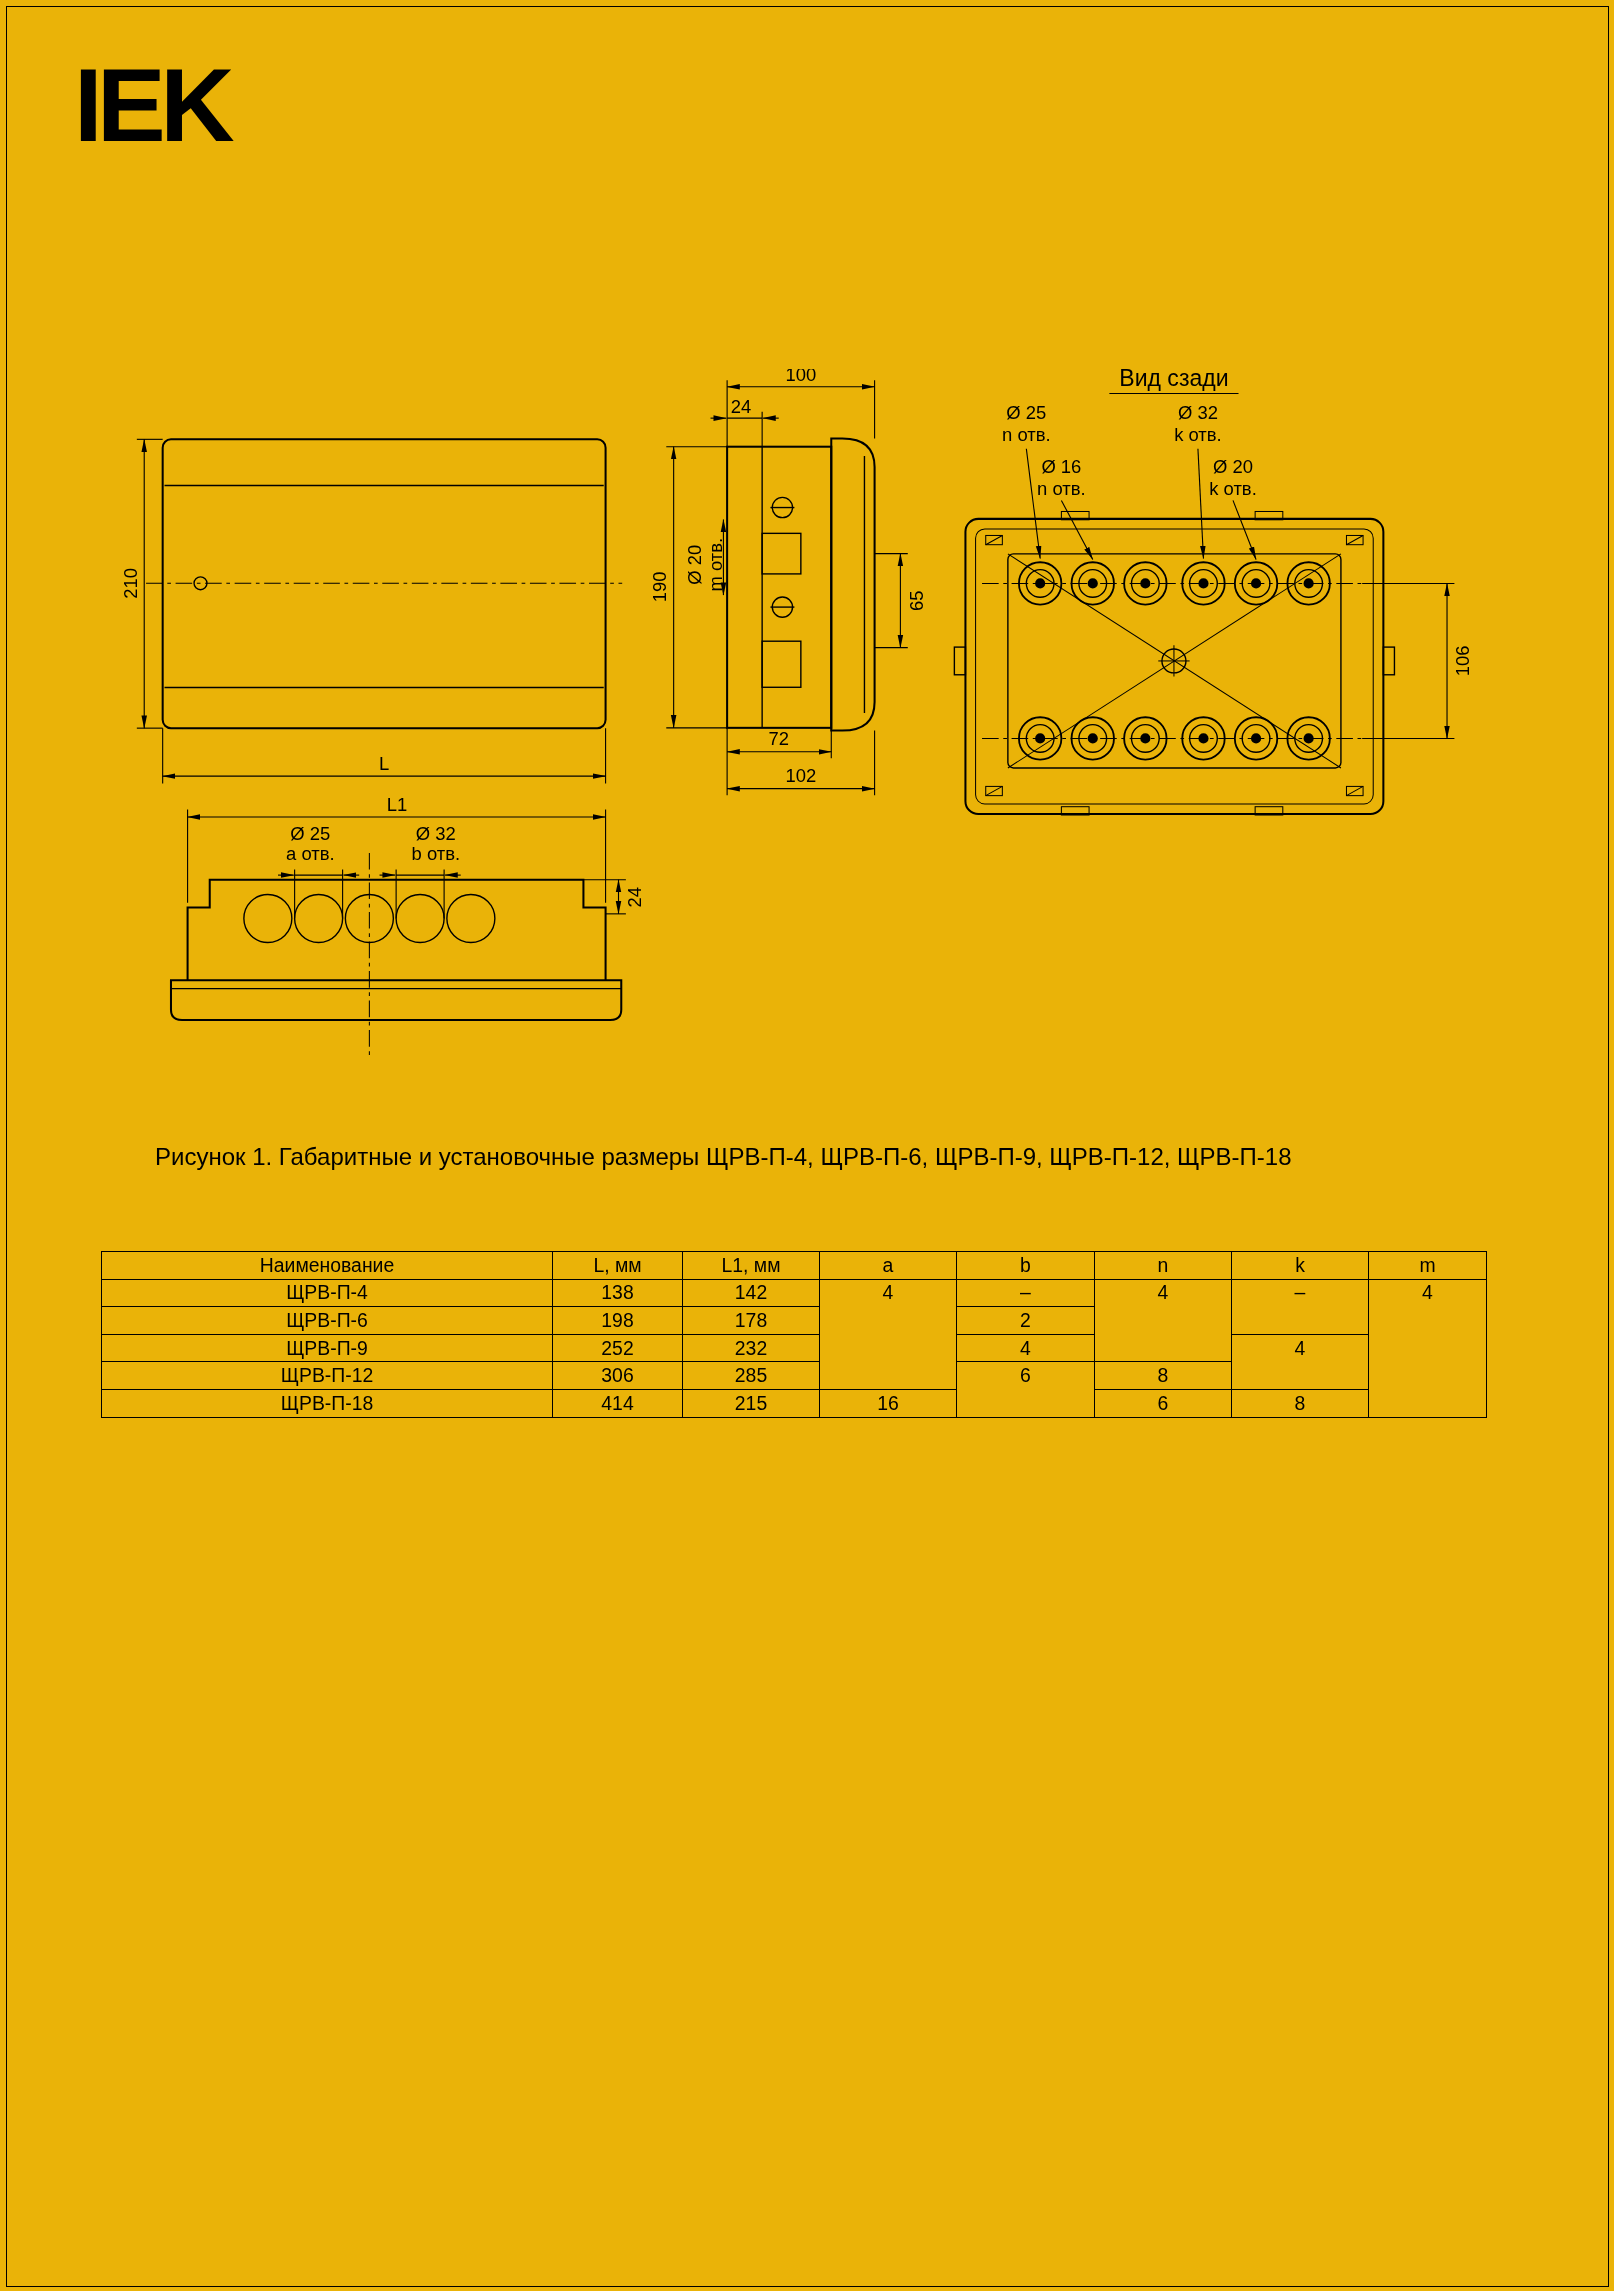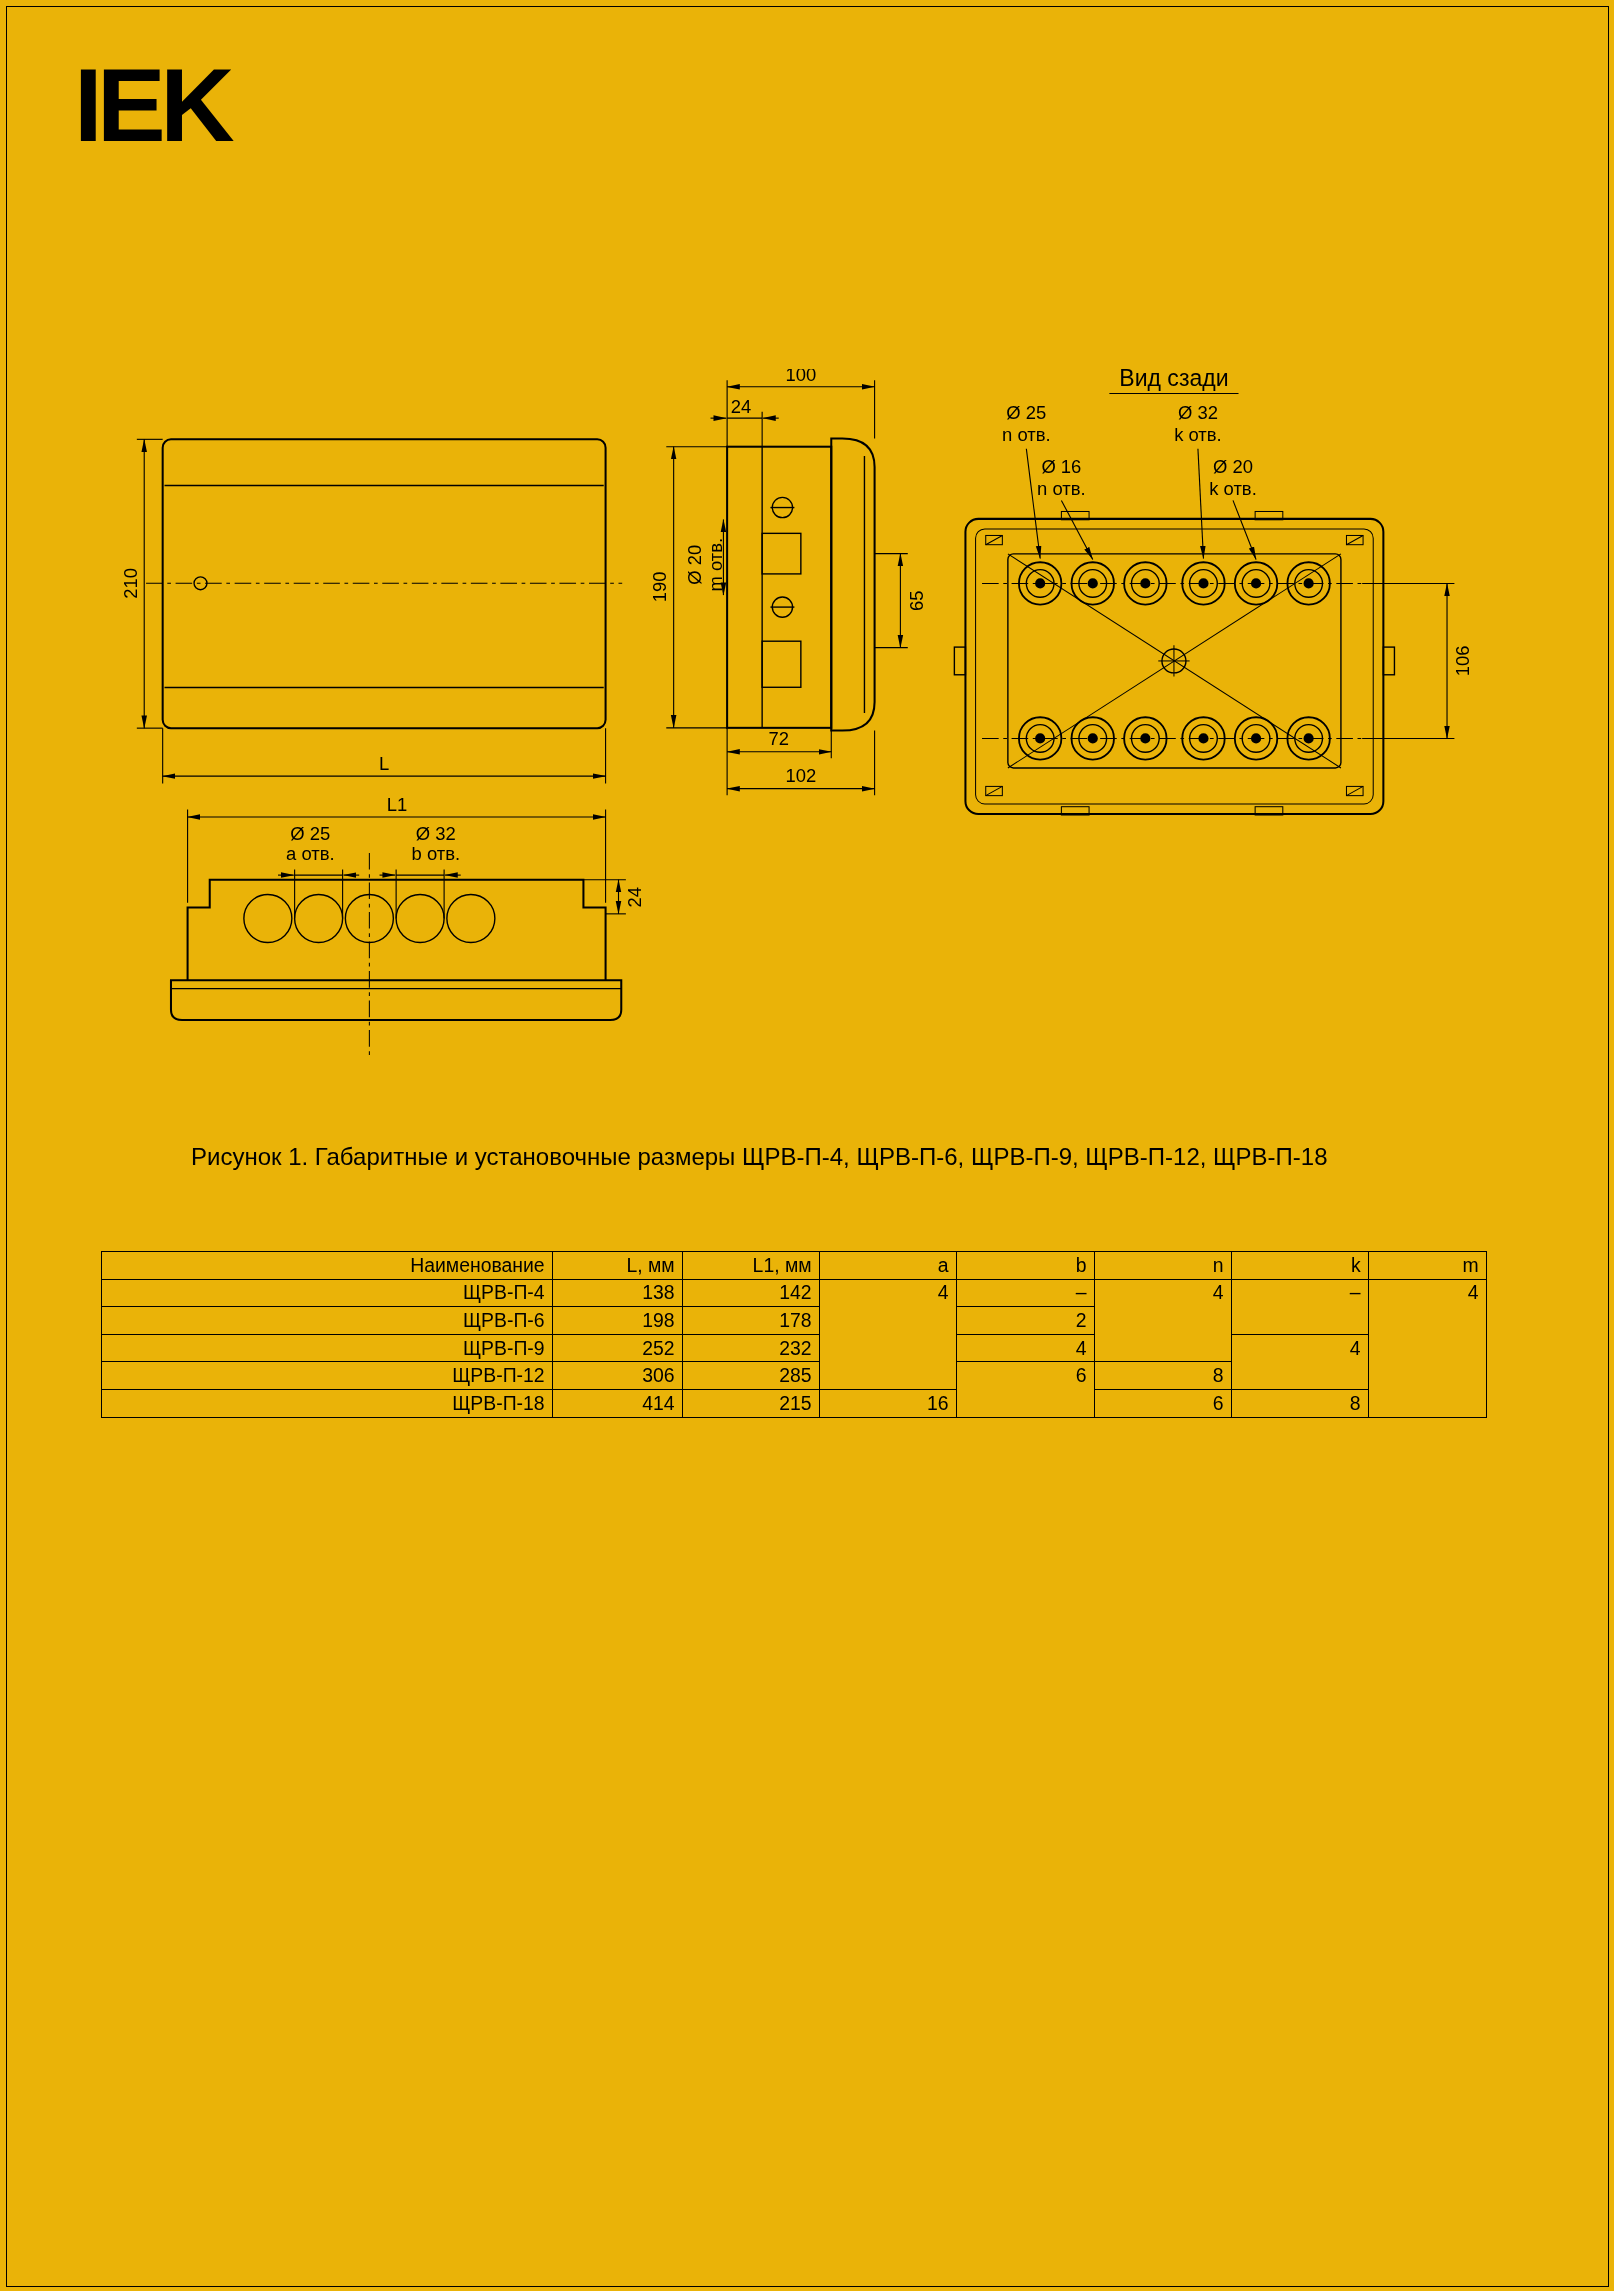--- a/index.html
+++ b/index.html
@@ -13,24 +13,24 @@
   svg .dim{fill:none;stroke:#000;stroke-width:1.2;}
   svg .arrows{marker-start:url(#arr);marker-end:url(#arr);}
   svg .aend{marker-end:url(#arr);}
   svg .cl{fill:none;stroke:#000;stroke-width:1.1;stroke-dasharray:18 5 4 5;}
   svg text{font-family:"Liberation Sans",sans-serif;font-size:20px;fill:#000;}
   svg text.lbl{text-anchor:middle;}
   svg text.ttl{font-size:25px;text-anchor:middle;}
   svg .ko1{fill:none;stroke:#000;stroke-width:2;}
   svg .ko2{fill:none;stroke:#000;stroke-width:1.5;}
   svg .ko3{fill:#000;stroke:none;}
-  .caption{position:absolute;left:155px;top:1143px;font-size:24px;margin-left:36px;}
+  .caption{position:absolute;left:155px;top:1143px;font-size:24px;}
   .tablewrap{position:absolute;left:101px;top:1251px;}
   table.dims{border-collapse:collapse;table-layout:fixed;width:1383px;}
-  table.dims th,table.dims td{border:1.4px solid #000;font-size:19.4px;font-weight:400;text-align:right;vertical-align:top;padding:1.8px 7.4px;height:26px;box-sizing:border-box;}
+  table.dims th,table.dims td{border:1.4px solid #000;font-size:19.4px;font-weight:400;text-align:center;vertical-align:top;padding:1.8px 7.4px;height:26px;box-sizing:border-box;}
 </style>
 </head>
 <body>
 
 <div class="sheet">
   <div class="frame"></div>
 
   <div class="logo">IEK</div>
 
   <svg width="0" height="0" style="position:absolute">

